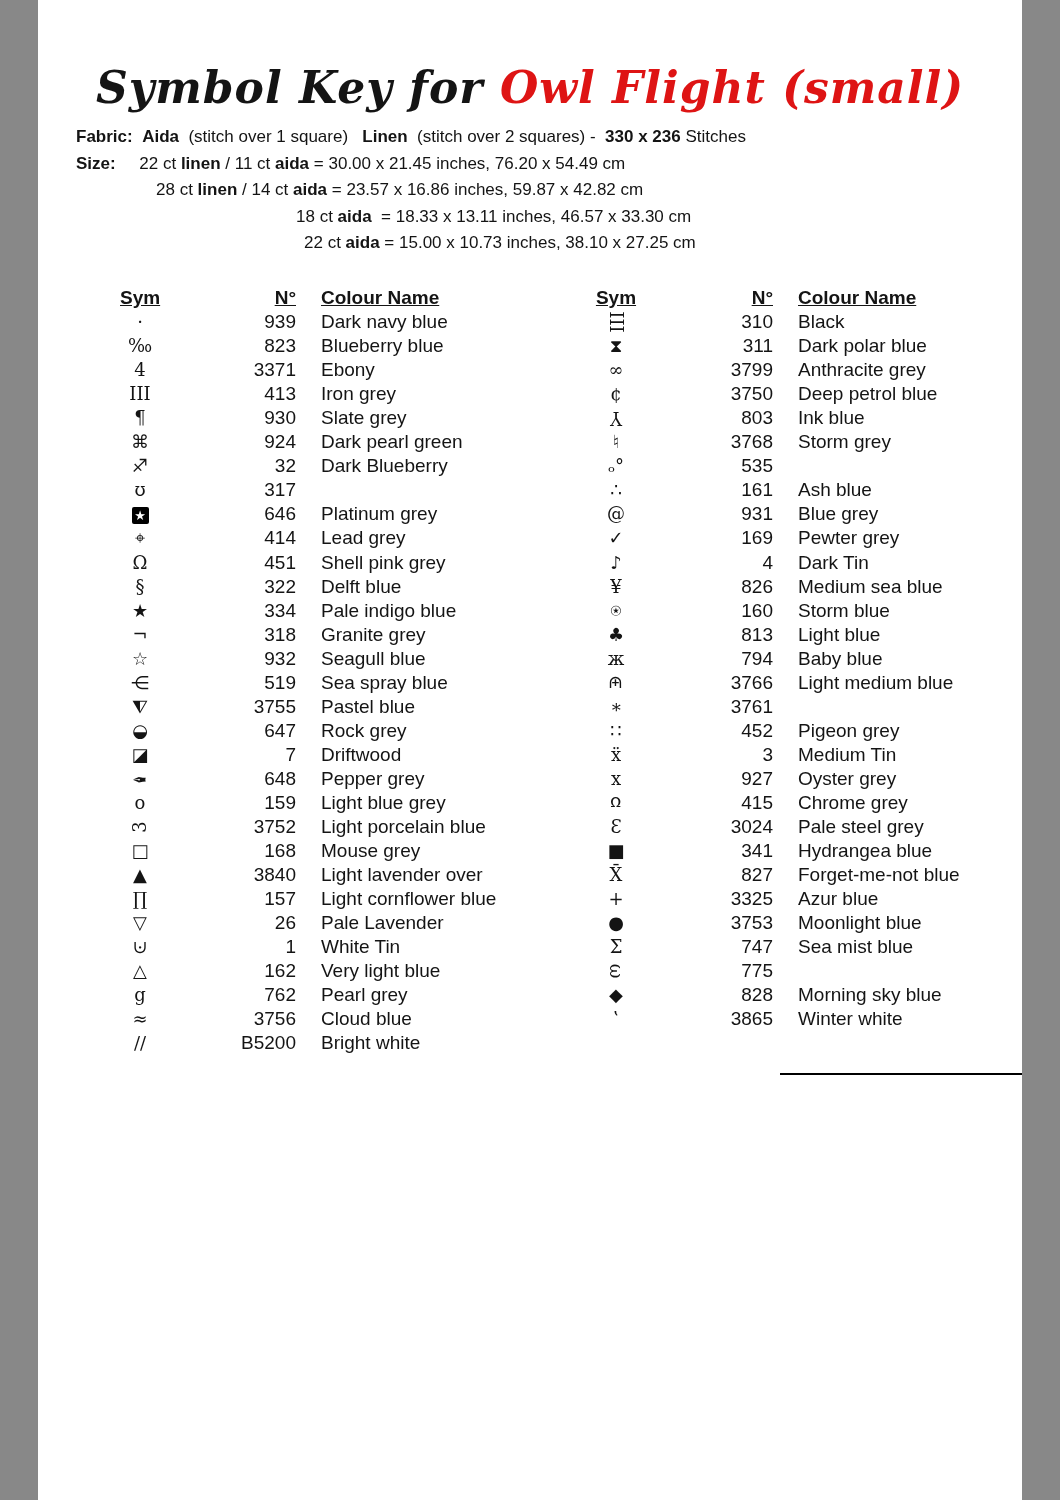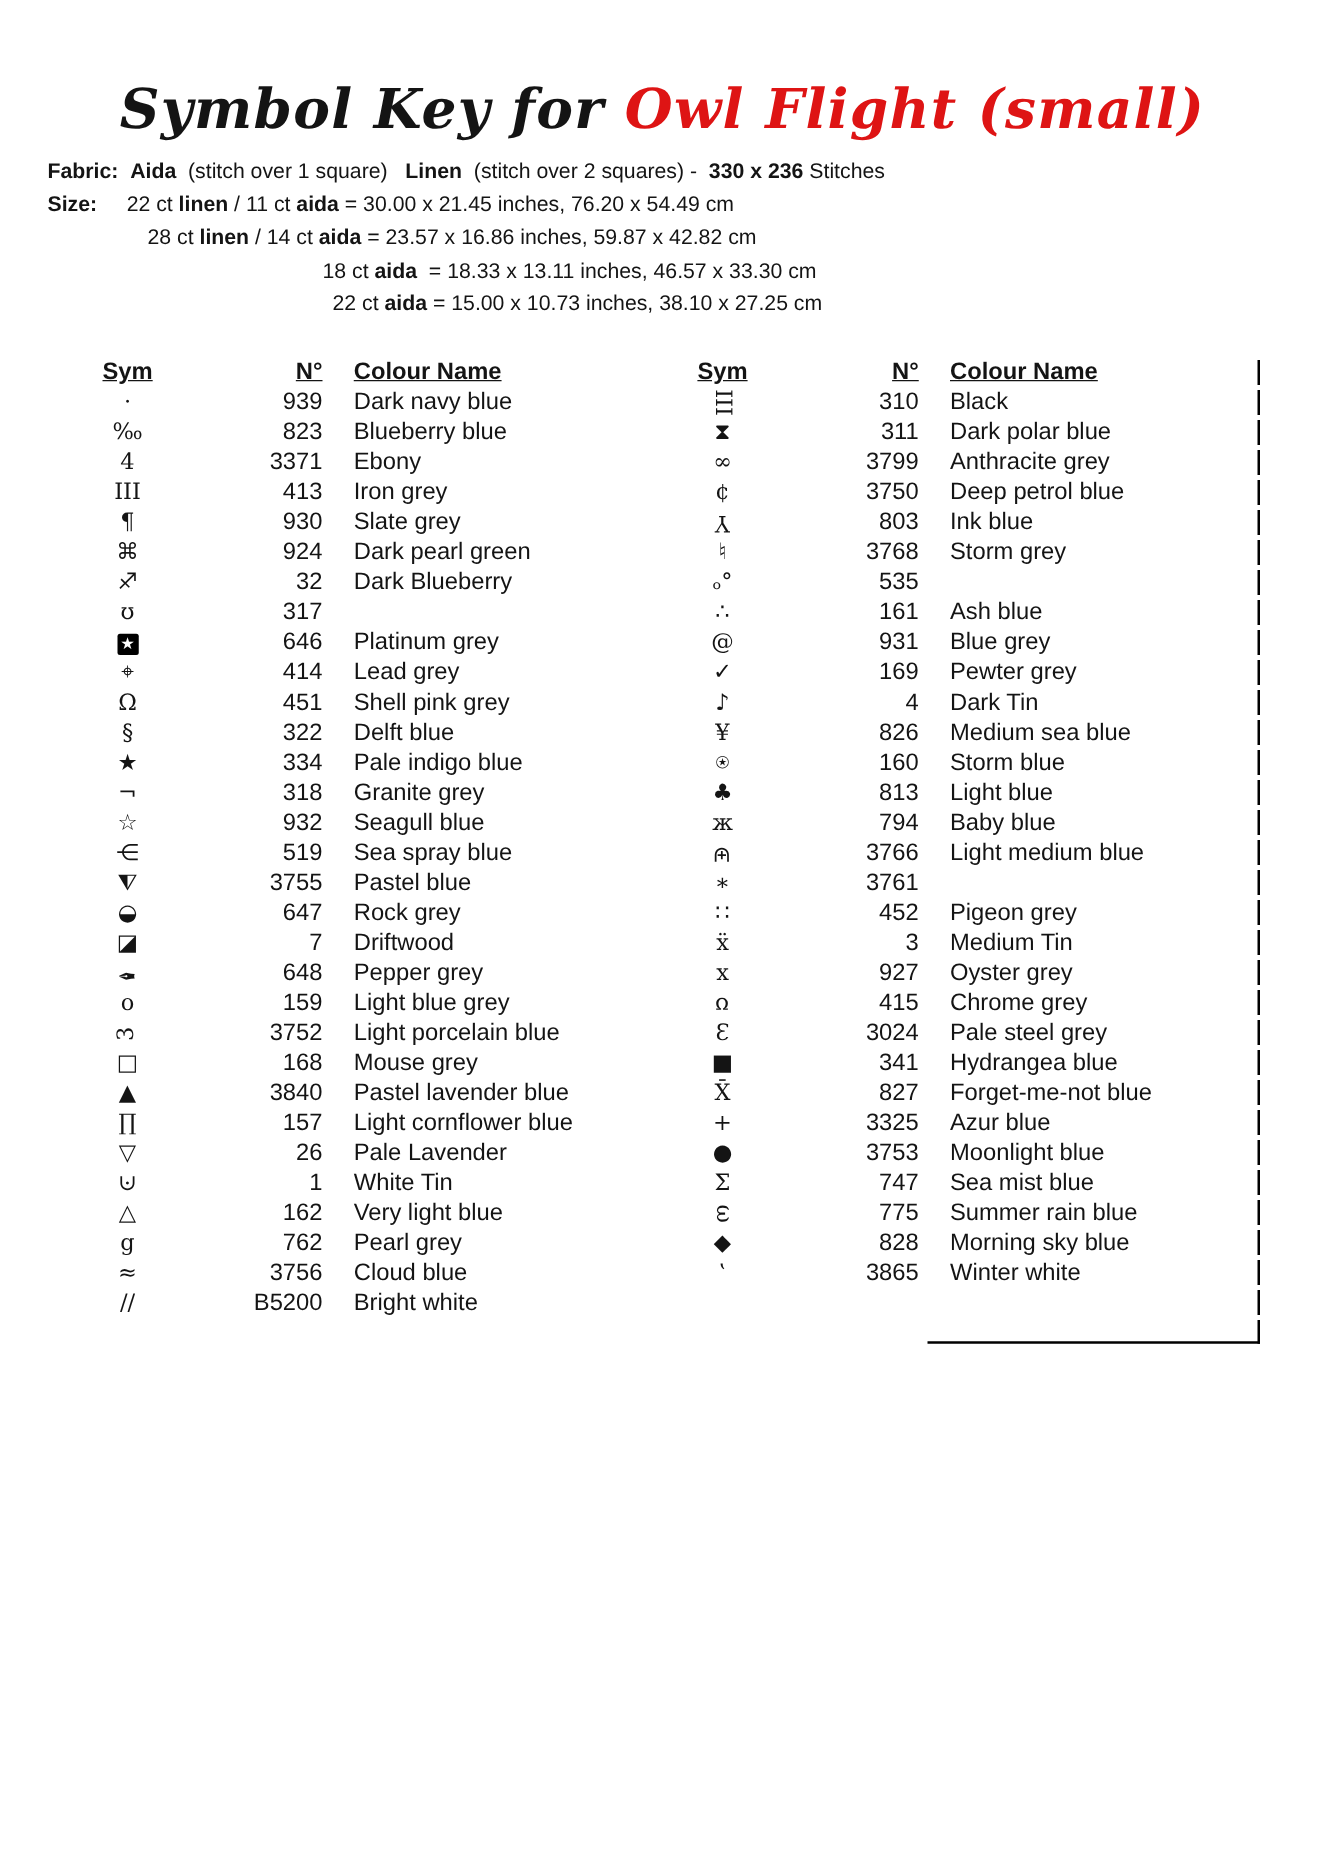--- a/index.html
+++ b/index.html
@@ -1,17 +1,17 @@
 <!DOCTYPE html>
 <html><head>
 <meta charset="utf-8">
 <style>
   html,body{margin:0;padding:0;background:#888;}
   .page{
-    position:relative; width:1060px; height:1500px; background:#fff;
+    position:relative; width:984px; height:1500px; background:#fff;
     margin:0 auto; overflow:hidden; color:#141414;
     font-family:"Liberation Sans", sans-serif;
   }
   
   .title{
     position:absolute; top:62px; left:0; width:100%; text-align:center;
     font-family:"DejaVu Serif", serif; font-style:italic; font-weight:bold;
     font-size:44px; letter-spacing:1px; white-space:nowrap;
   }
   .title .red{ }
@@ -173,21 +173,21 @@
           <span class="name">Light porcelain blue</span>
         </div>
         <div class="krow">
           <span class="sym"><span class="symin">□</span></span>
           <span class="num">168</span>
           <span class="name">Mouse grey</span>
         </div>
         <div class="krow">
           <span class="sym"><span class="symin">▲</span></span>
           <span class="num">3840</span>
-          <span class="name">Pastel lavender blue</span>
+          <span class="name">Light lavender over</span>
         </div>
         <div class="krow">
           <span class="sym"><span class="symin">∏</span></span>
           <span class="num">157</span>
           <span class="name">Light cornflower blue</span>
         </div>
         <div class="krow">
           <span class="sym"><span class="symin">▽</span></span>
           <span class="num">26</span>
           <span class="name">Pale Lavender</span>
@@ -356,21 +356,20 @@
           <span class="name">Moonlight blue</span>
         </div>
         <div class="krow">
           <span class="sym"><span class="symin">Σ</span></span>
           <span class="num">747</span>
           <span class="name">Sea mist blue</span>
         </div>
         <div class="krow">
           <span class="sym"><span class="symin" style="transform: rotate(90deg);">ω</span></span>
           <span class="num">775</span>
-          <span class="name">Summer rain blue</span>
         </div>
         <div class="krow">
           <span class="sym"><span class="symin">◆</span></span>
           <span class="num">828</span>
           <span class="name">Morning sky blue</span>
         </div>
         <div class="krow">
           <span class="sym"><span class="symin">‛</span></span>
           <span class="num">3865</span>
           <span class="name">Winter white</span>

